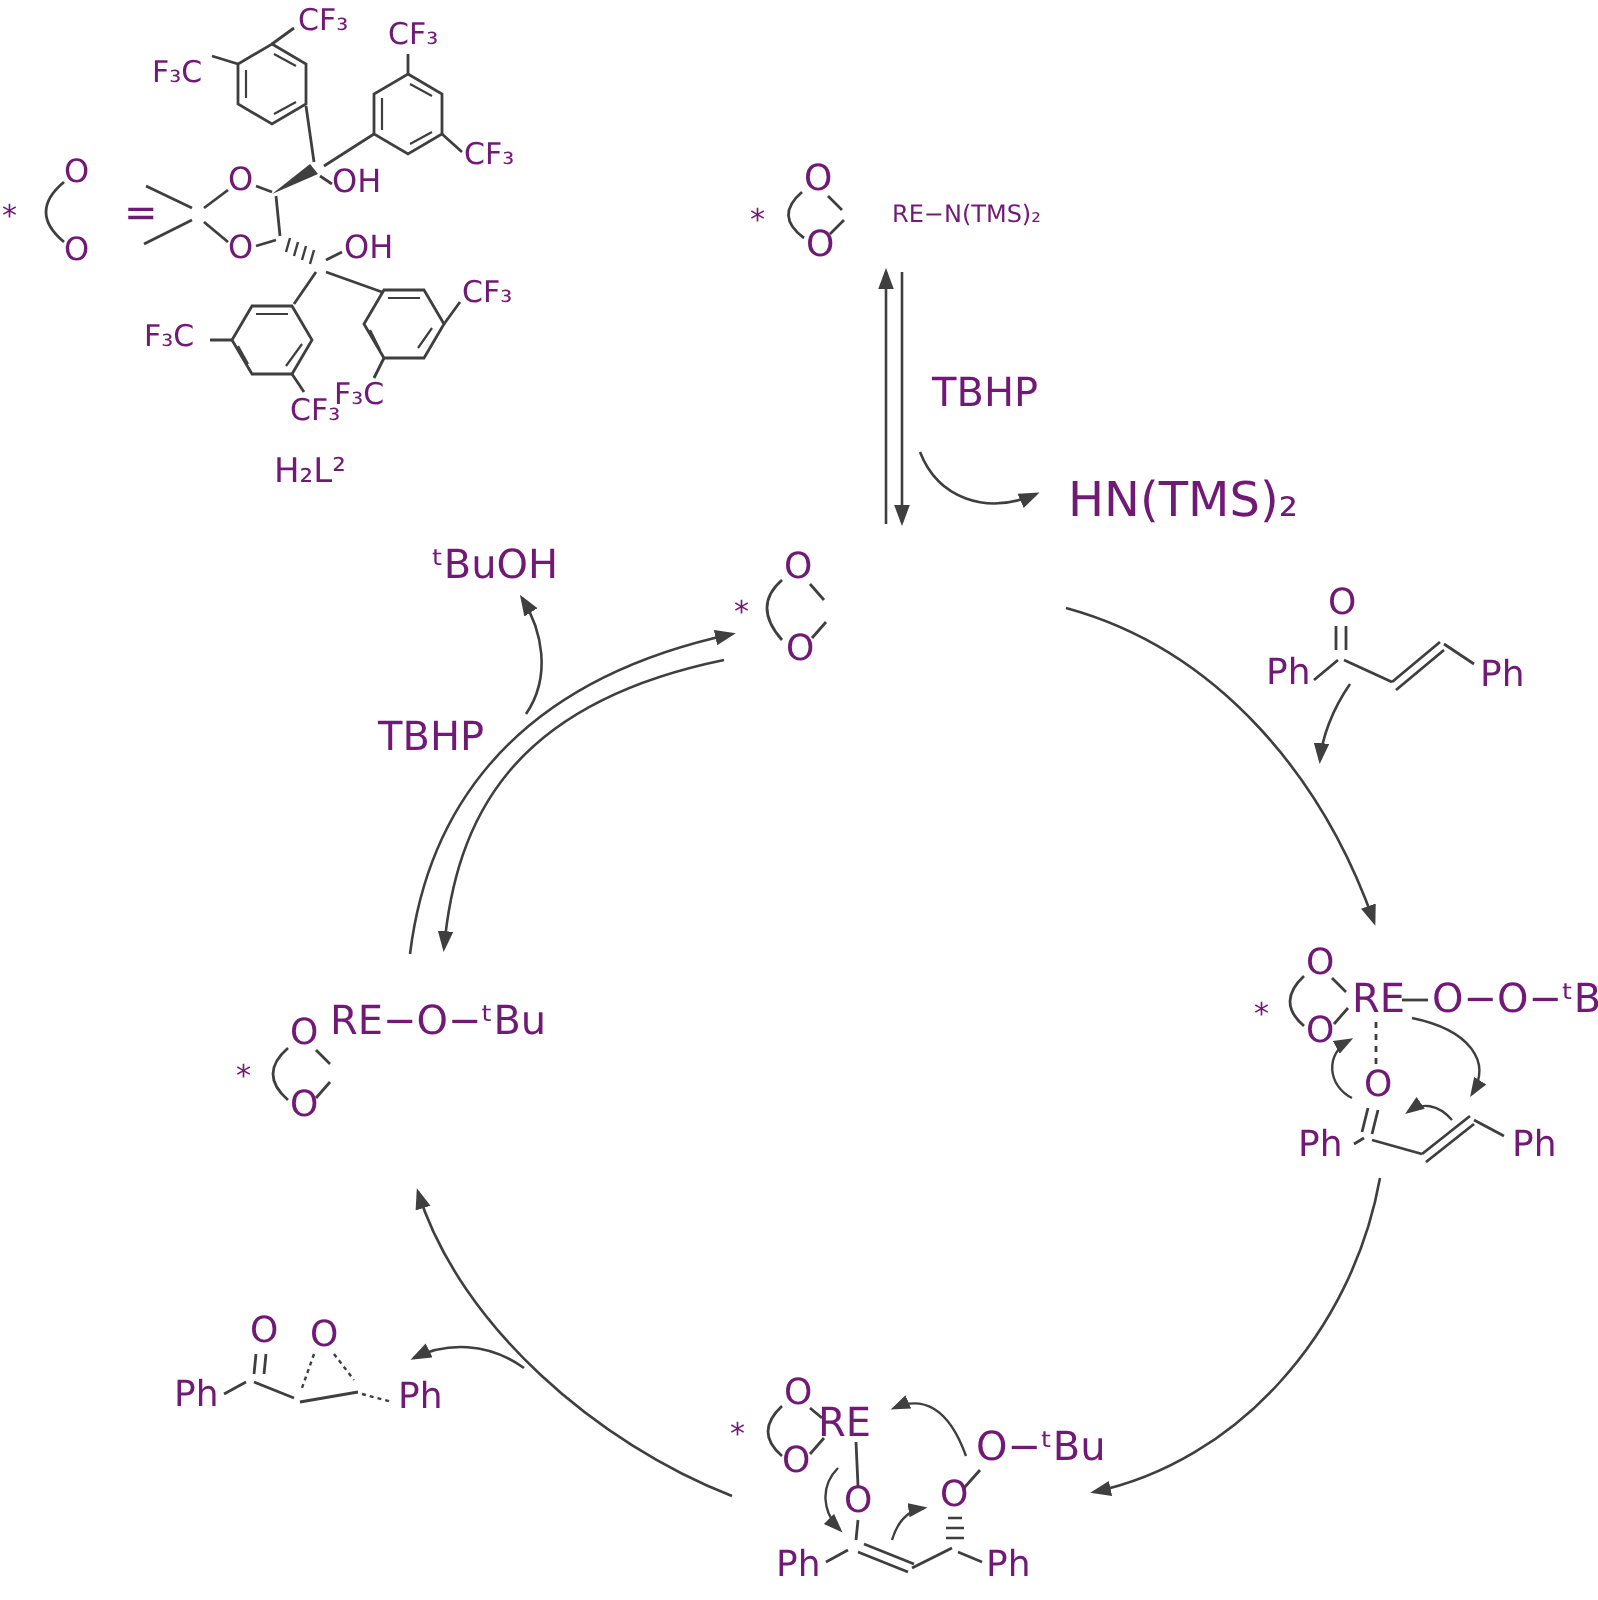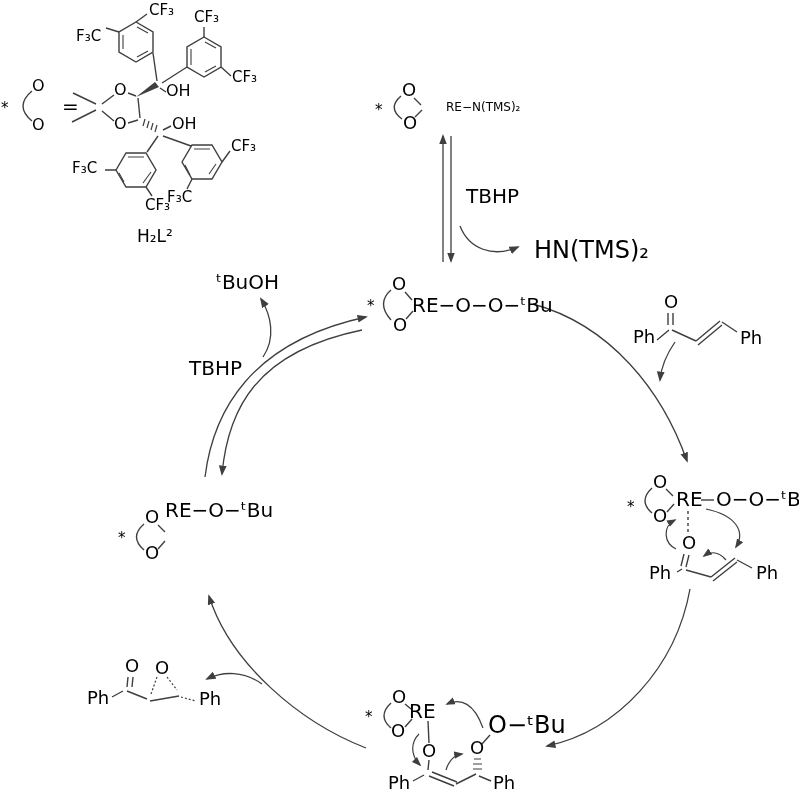--- a/index.html
+++ b/index.html
@@ -1,19 +1,19 @@
 <!DOCTYPE html>
 <html><head>
 <meta charset="utf-8">
 <style>
   html,body{margin:0;padding:0;background:#ffffff;}
   #canvas{position:relative;width:799px;height:800px;background:#ffffff;overflow:hidden;
           font-family:"DejaVu Sans",sans-serif;}
   #lineart{position:absolute;left:0;top:0;}
-  .lb{position:absolute;line-height:1;color:#000000;white-space:nowrap;
+  .lb{position:absolute;line-height:1;color:#701a75;white-space:nowrap;
       font-family:"DejaVu Sans",sans-serif;}
 </style>
 </head>
 <body>
 
 <div id="canvas">
 
 <svg id="lineart" width="799" height="800" viewBox="0 0 799 800">
   <defs>
     <marker id="ah" markerWidth="10" markerHeight="8" refX="6.5" refY="3" orient="auto" markerUnits="strokeWidth">
@@ -146,21 +146,20 @@
 <span class="lb" style="left:402px;top:81px;font-size:18px">O</span>
 <span class="lb" style="left:403px;top:114px;font-size:18px">O</span>
 <span class="lb" style="left:446px;top:101px;font-size:12px">RE−N(TMS)₂</span>
 
 <span class="lb" style="left:466px;top:186px;font-size:20px">TBHP</span>
 <span class="lb" style="left:534px;top:238px;font-size:24px">HN(TMS)₂</span>
 
 <span class="lb" style="left:367px;top:299px;font-size:15px">*</span>
 <span class="lb" style="left:392px;top:275px;font-size:18px">O</span>
 <span class="lb" style="left:393px;top:316px;font-size:18px">O</span>
-<span class="lb" style="left:412px;top:295px;font-size:20px">RE−O−O−ᵗBu</span>
 
 <span class="lb" style="left:216px;top:272px;font-size:20px">ᵗBuOH</span>
 <span class="lb" style="left:189px;top:358px;font-size:20px">TBHP</span>
 
 <span class="lb" style="left:118px;top:531px;font-size:15px">*</span>
 <span class="lb" style="left:145px;top:508px;font-size:18px">O</span>
 <span class="lb" style="left:145px;top:544px;font-size:18px">O</span>
 <span class="lb" style="left:165px;top:500px;font-size:20px">RE−O−ᵗBu</span>
 
 <span class="lb" style="left:664px;top:293px;font-size:18px">O</span>
@@ -175,21 +174,21 @@
 <span class="lb" style="left:682px;top:534px;font-size:18px">O</span>
 <span class="lb" style="left:649px;top:564px;font-size:18px">Ph</span>
 <span class="lb" style="left:756px;top:564px;font-size:18px">Ph</span>
 
 <span class="lb" style="left:365px;top:710px;font-size:15px">*</span>
 <span class="lb" style="left:392px;top:688px;font-size:18px">O</span>
 <span class="lb" style="left:391px;top:722px;font-size:18px">O</span>
 <span class="lb" style="left:409px;top:701px;font-size:20px">RE</span>
 <span class="lb" style="left:422px;top:742px;font-size:18px">O</span>
 <span class="lb" style="left:470px;top:739px;font-size:18px">O</span>
-<span class="lb" style="left:488px;top:713px;font-size:24px">O−ᵗBu</span>
+<span class="lb" style="left:488px;top:713px;font-size:20px">O−ᵗBu</span>
 <span class="lb" style="left:388px;top:774px;font-size:18px">Ph</span>
 <span class="lb" style="left:493px;top:774px;font-size:18px">Ph</span>
 
 <span class="lb" style="left:125px;top:657px;font-size:18px">O</span>
 <span class="lb" style="left:155px;top:659px;font-size:18px">O</span>
 <span class="lb" style="left:87px;top:689px;font-size:18px">Ph</span>
 <span class="lb" style="left:199px;top:690px;font-size:18px">Ph</span>
 
 </div>
 

